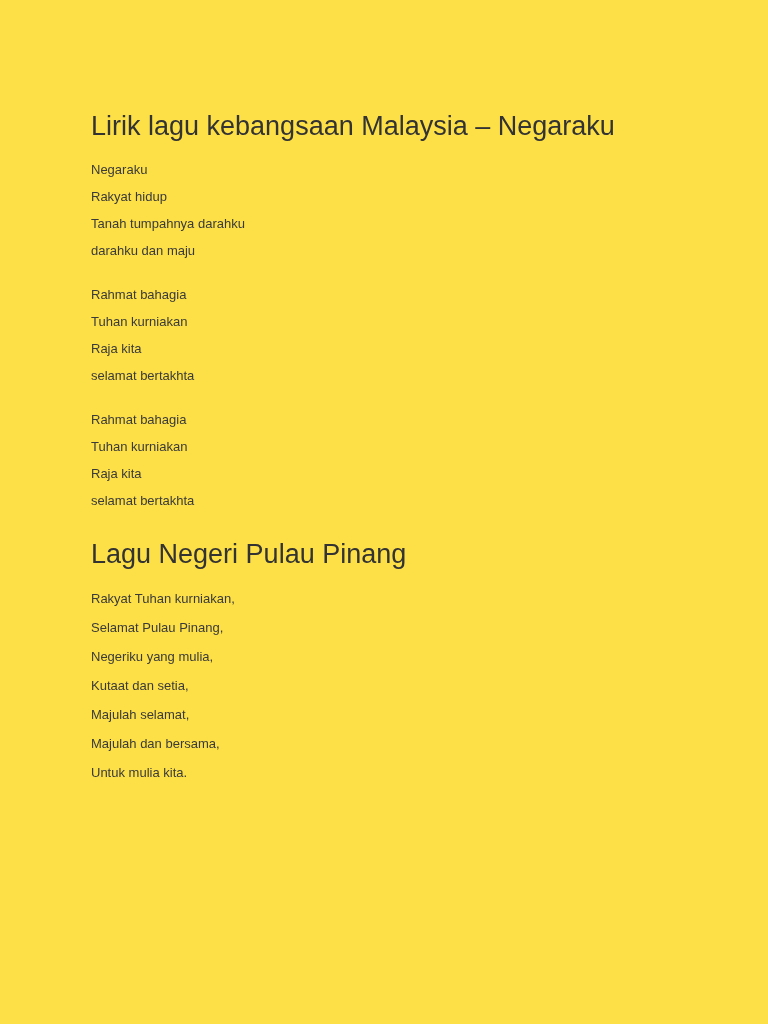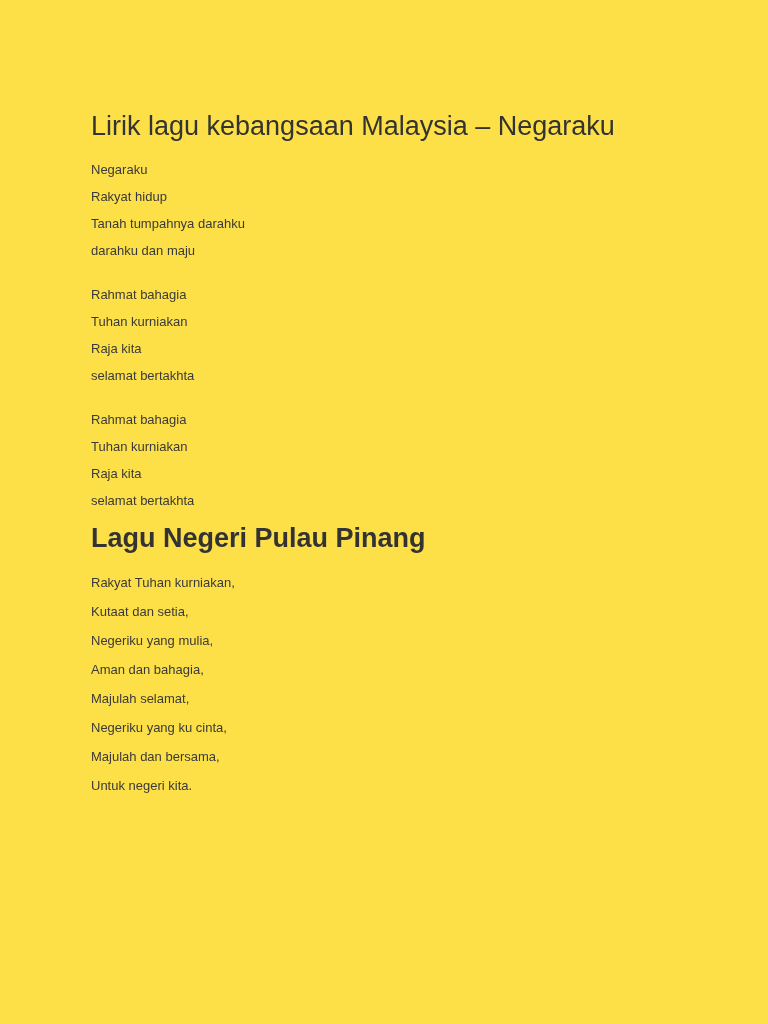--- a/index.html
+++ b/index.html
@@ -20,22 +20,21 @@
   }
   h1.song-heading {
     font-size: 27px;
     font-weight: 400;
     color: #333333;
     line-height: 32px;
     margin: 0 0 14px 0;
     letter-spacing: 0;
   }
   .section + .section h1.song-heading {
-    margin-top: 8px;
-    font-weight: bold;
+    margin-top: 24px;
   }
   .stanza {
     margin: 0 0 17px 0;
   }
   .stanza:last-child {
     margin-bottom: 0;
   }
   .stanza p.lyric-line {
     margin: 0;
     font-size: 13px;
@@ -75,24 +74,23 @@
         <p class="lyric-line">Raja kita</p>
         <p class="lyric-line">selamat bertakhta</p>
       </div>
     </div>
 
     <div class="section section-penang">
       <h1 class="song-heading">Lagu Negeri Pulau Pinang</h1>
 
       <div class="stanza">
         <p class="lyric-line">Rakyat Tuhan kurniakan,</p>
+        <p class="lyric-line">Selamat Pulau Pinang,</p>
+        <p class="lyric-line">Negeriku yang mulia,</p>
         <p class="lyric-line">Kutaat dan setia,</p>
-        <p class="lyric-line">Negeriku yang mulia,</p>
-        <p class="lyric-line">Aman dan bahagia,</p>
         <p class="lyric-line">Majulah selamat,</p>
-        <p class="lyric-line">Negeriku yang ku cinta,</p>
         <p class="lyric-line">Majulah dan bersama,</p>
-        <p class="lyric-line">Untuk negeri kita.</p>
+        <p class="lyric-line">Untuk mulia kita.</p>
       </div>
     </div>
 
   </div>
 </div>
 
 </body></html>

